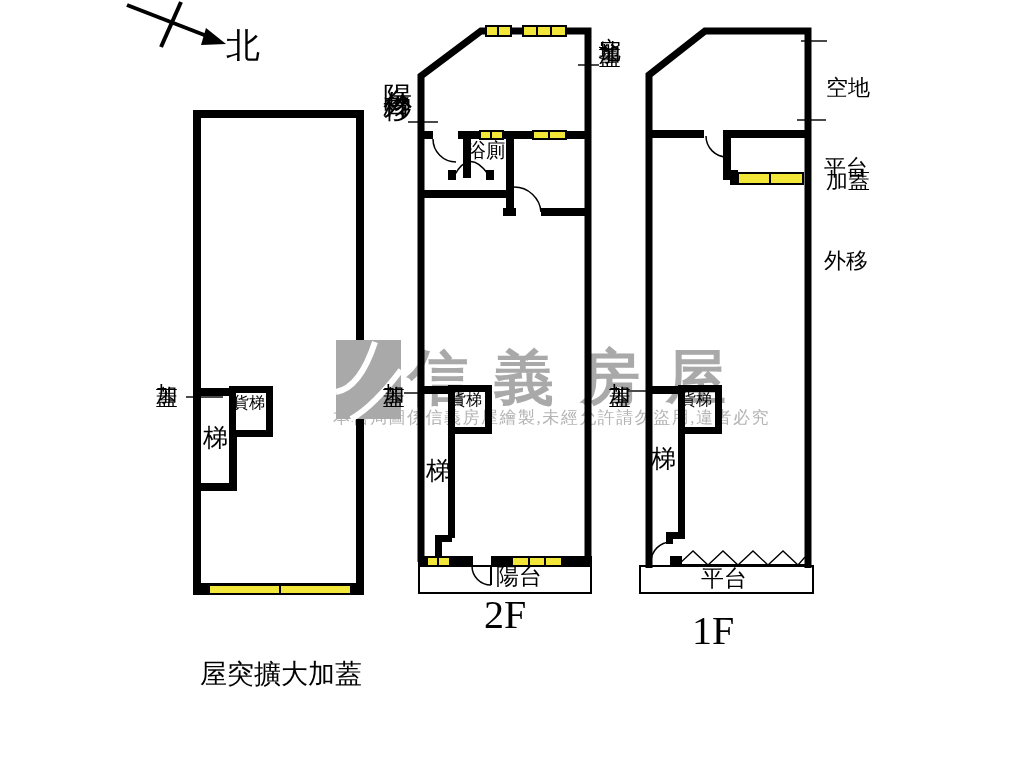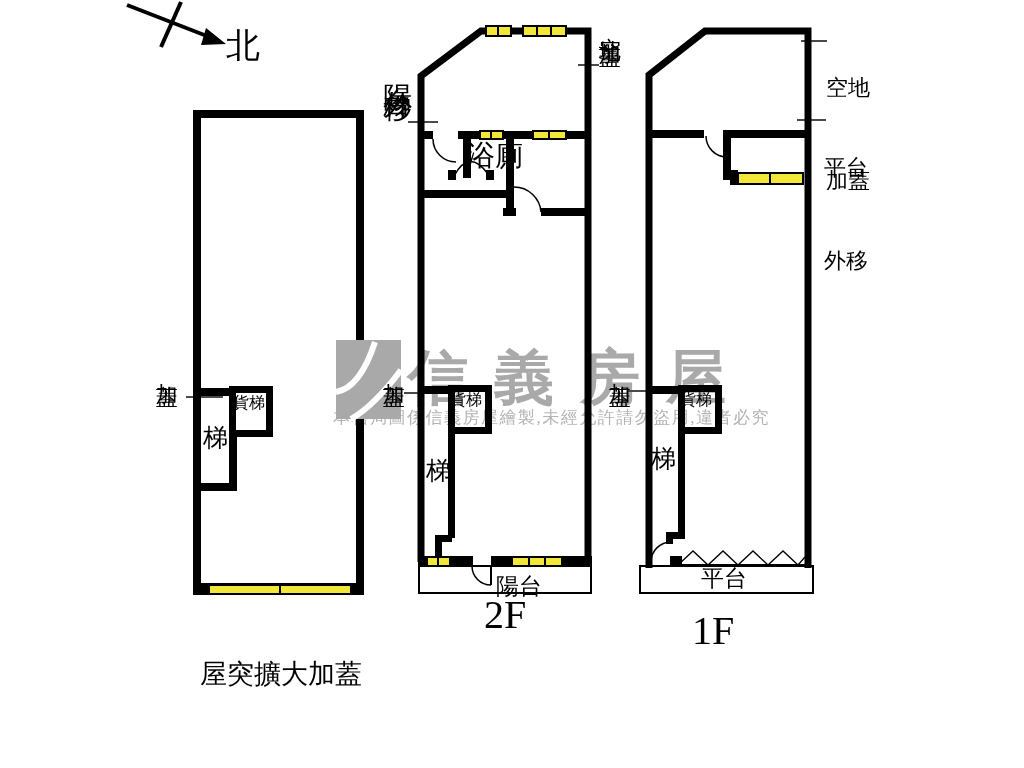--- a/index.html
+++ b/index.html
@@ -143,25 +143,25 @@
 
   <div class="lbl vtext note" style="left:155px; top:365px;">加蓋</div>
   <div class="lbl small-room" style="left:233px; top:394px;">貨梯</div>
   <div class="lbl" style="left:203px; top:424px; font-size:25px;">梯</div>
   <div class="lbl" style="left:178px; top:599px; width:206px; text-align:center; font-size:27px; line-height:30px;">
     <div>屋突擴大加蓋</div>
   </div>
 
   <div class="lbl vtext" style="left:382px; top:62px; font-size:29px;">陽台外移</div>
   <div class="lbl vtext note" style="left:598px; top:19px;">空地加蓋</div>
-  <div class="lbl" style="left:466px; top:140px; font-size:29px;">浴廁</div>
+  <div class="lbl" style="left:466px; top:140px; font-size:20px;">浴廁</div>
   <div class="lbl vtext note" style="left:382px; top:365px;">加蓋</div>
   <div class="lbl small-room" style="left:450px; top:391px;">貨梯</div>
   <div class="lbl" style="left:426px; top:457px; font-size:25px;">梯</div>
-  <div class="lbl" style="left:496px; top:565px; font-size:23px;margin-top:10px;">陽台</div>
+  <div class="lbl" style="left:496px; top:565px; font-size:23px;">陽台</div>
   <div class="lbl floor-id" style="left:484px; top:593px;">2F</div>
 
   <div class="lbl note" style="left:826px; top:10px; line-height:31px;">
     <div>空地</div>
     <div>加蓋</div>
   </div>
   <div class="lbl note" style="left:824px; top:90px; line-height:31px;">
     <div>平台</div>
     <div>外移</div>
   </div>

